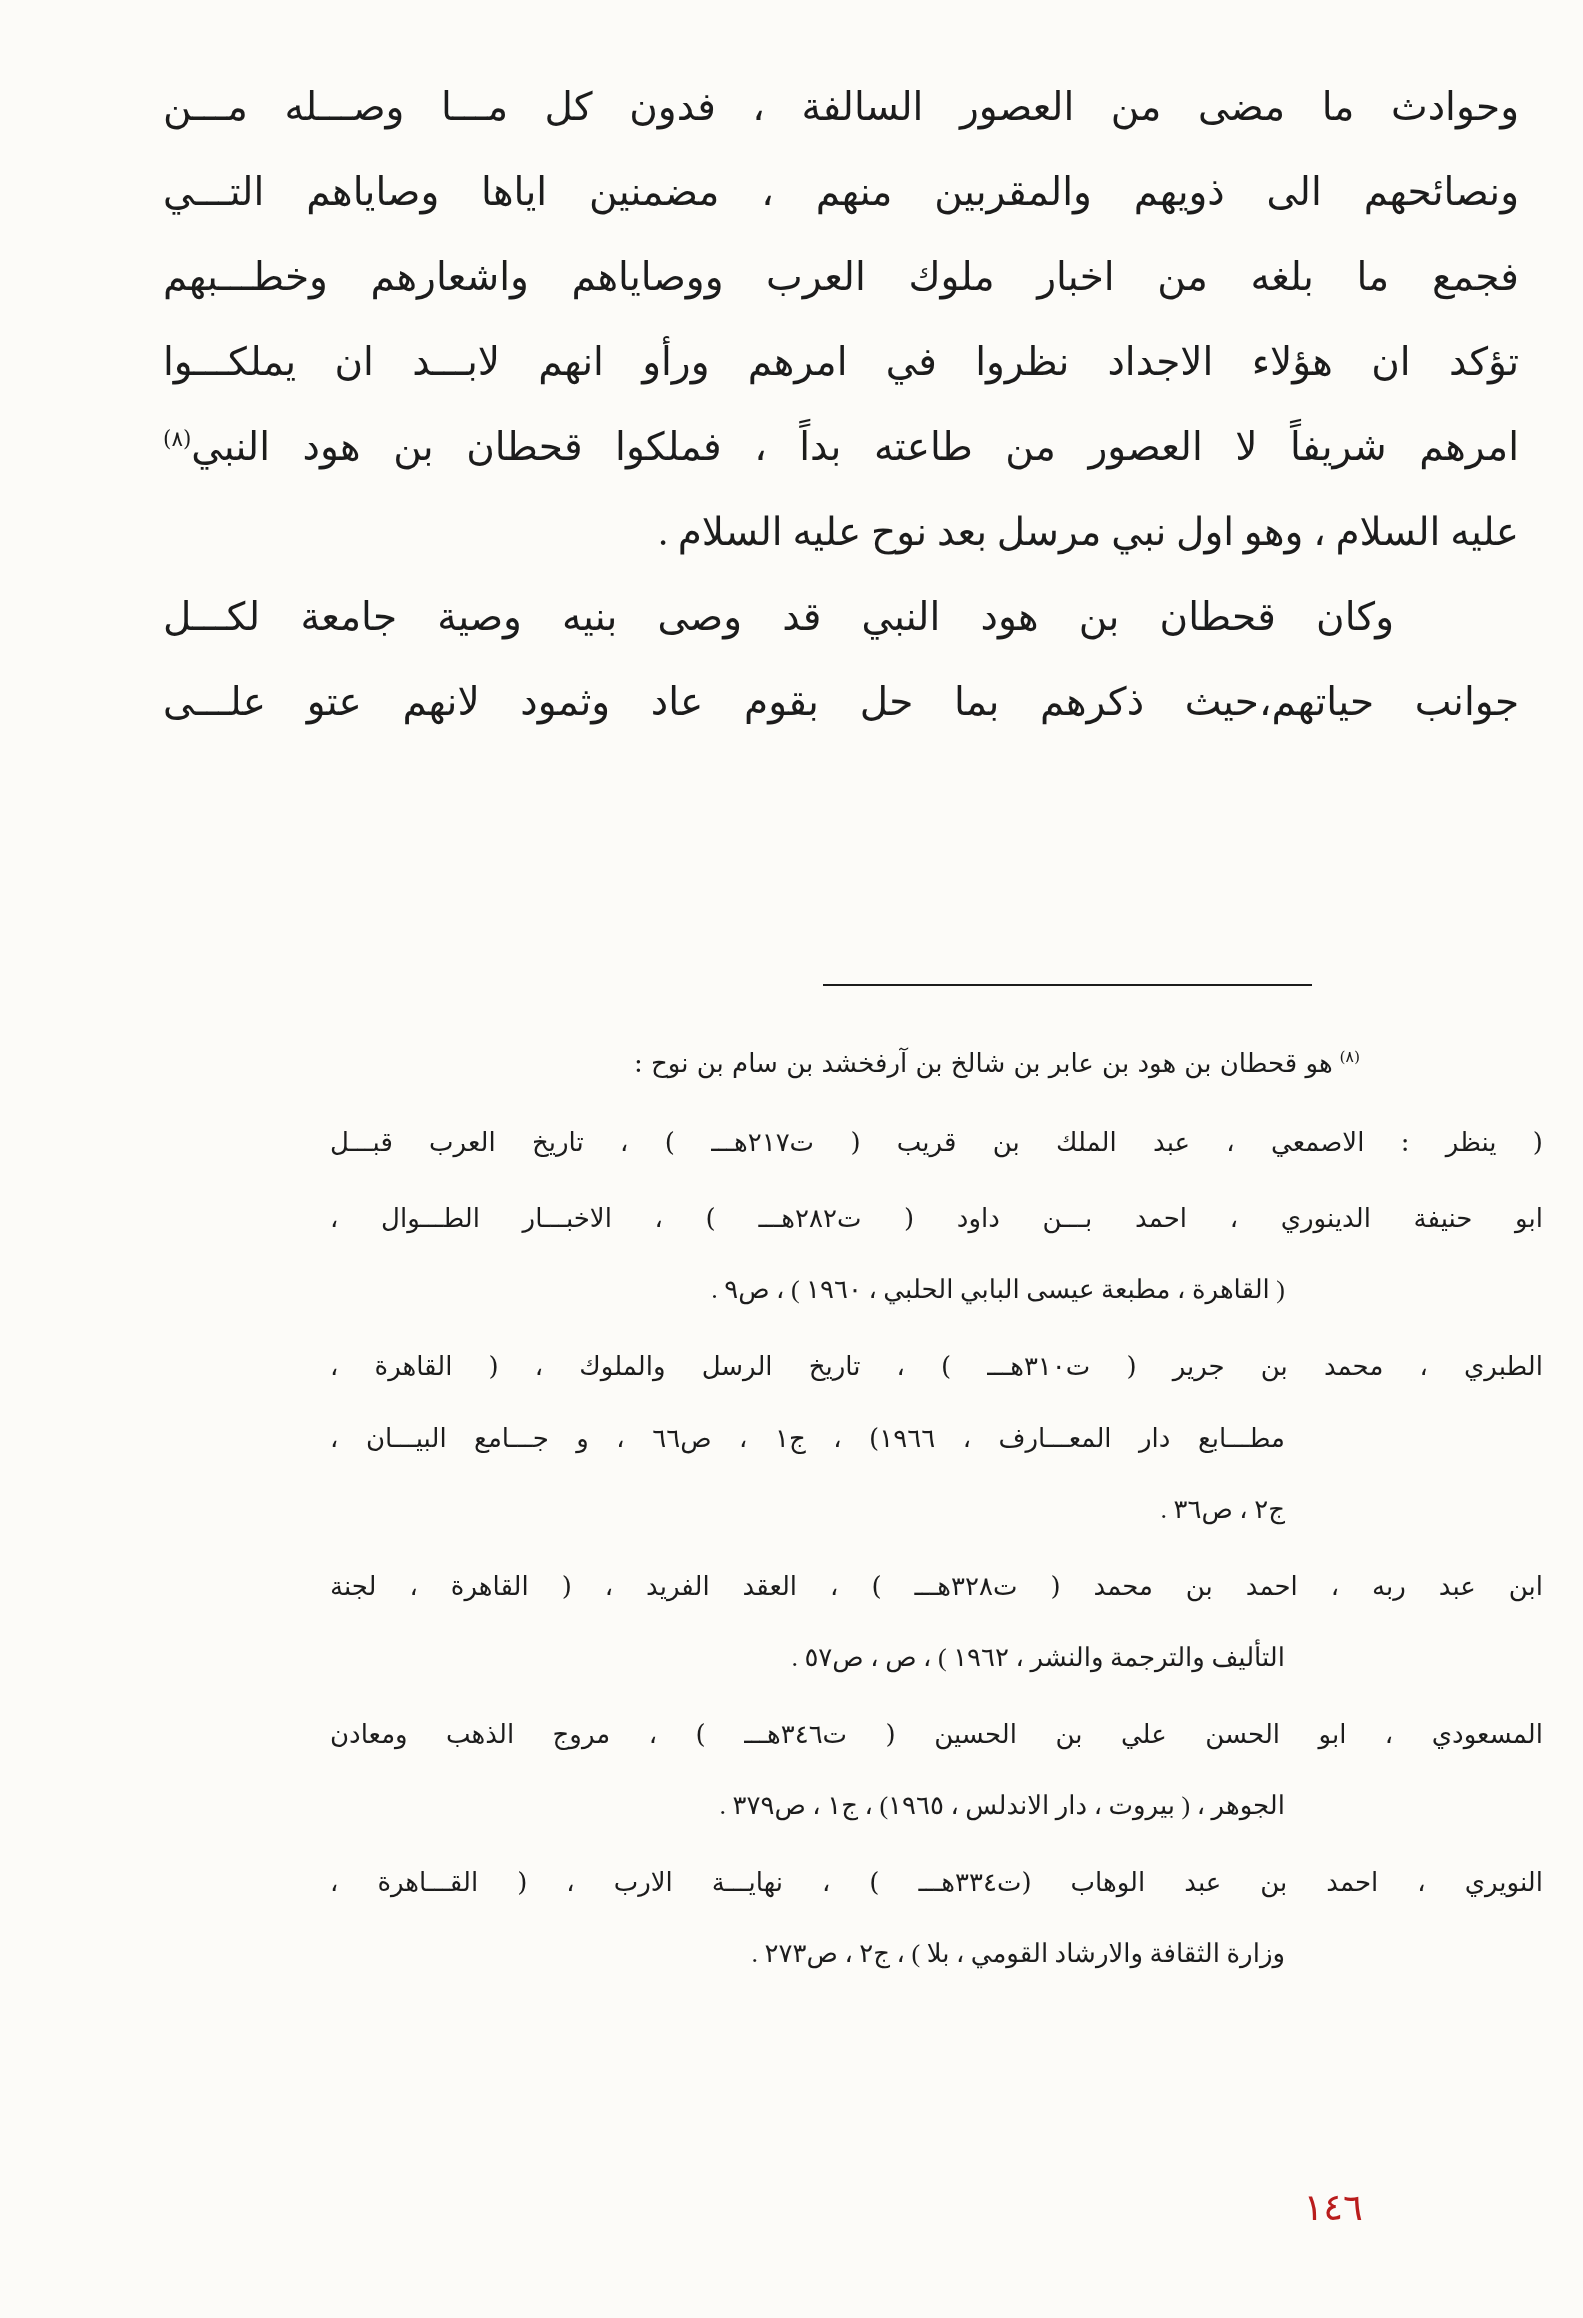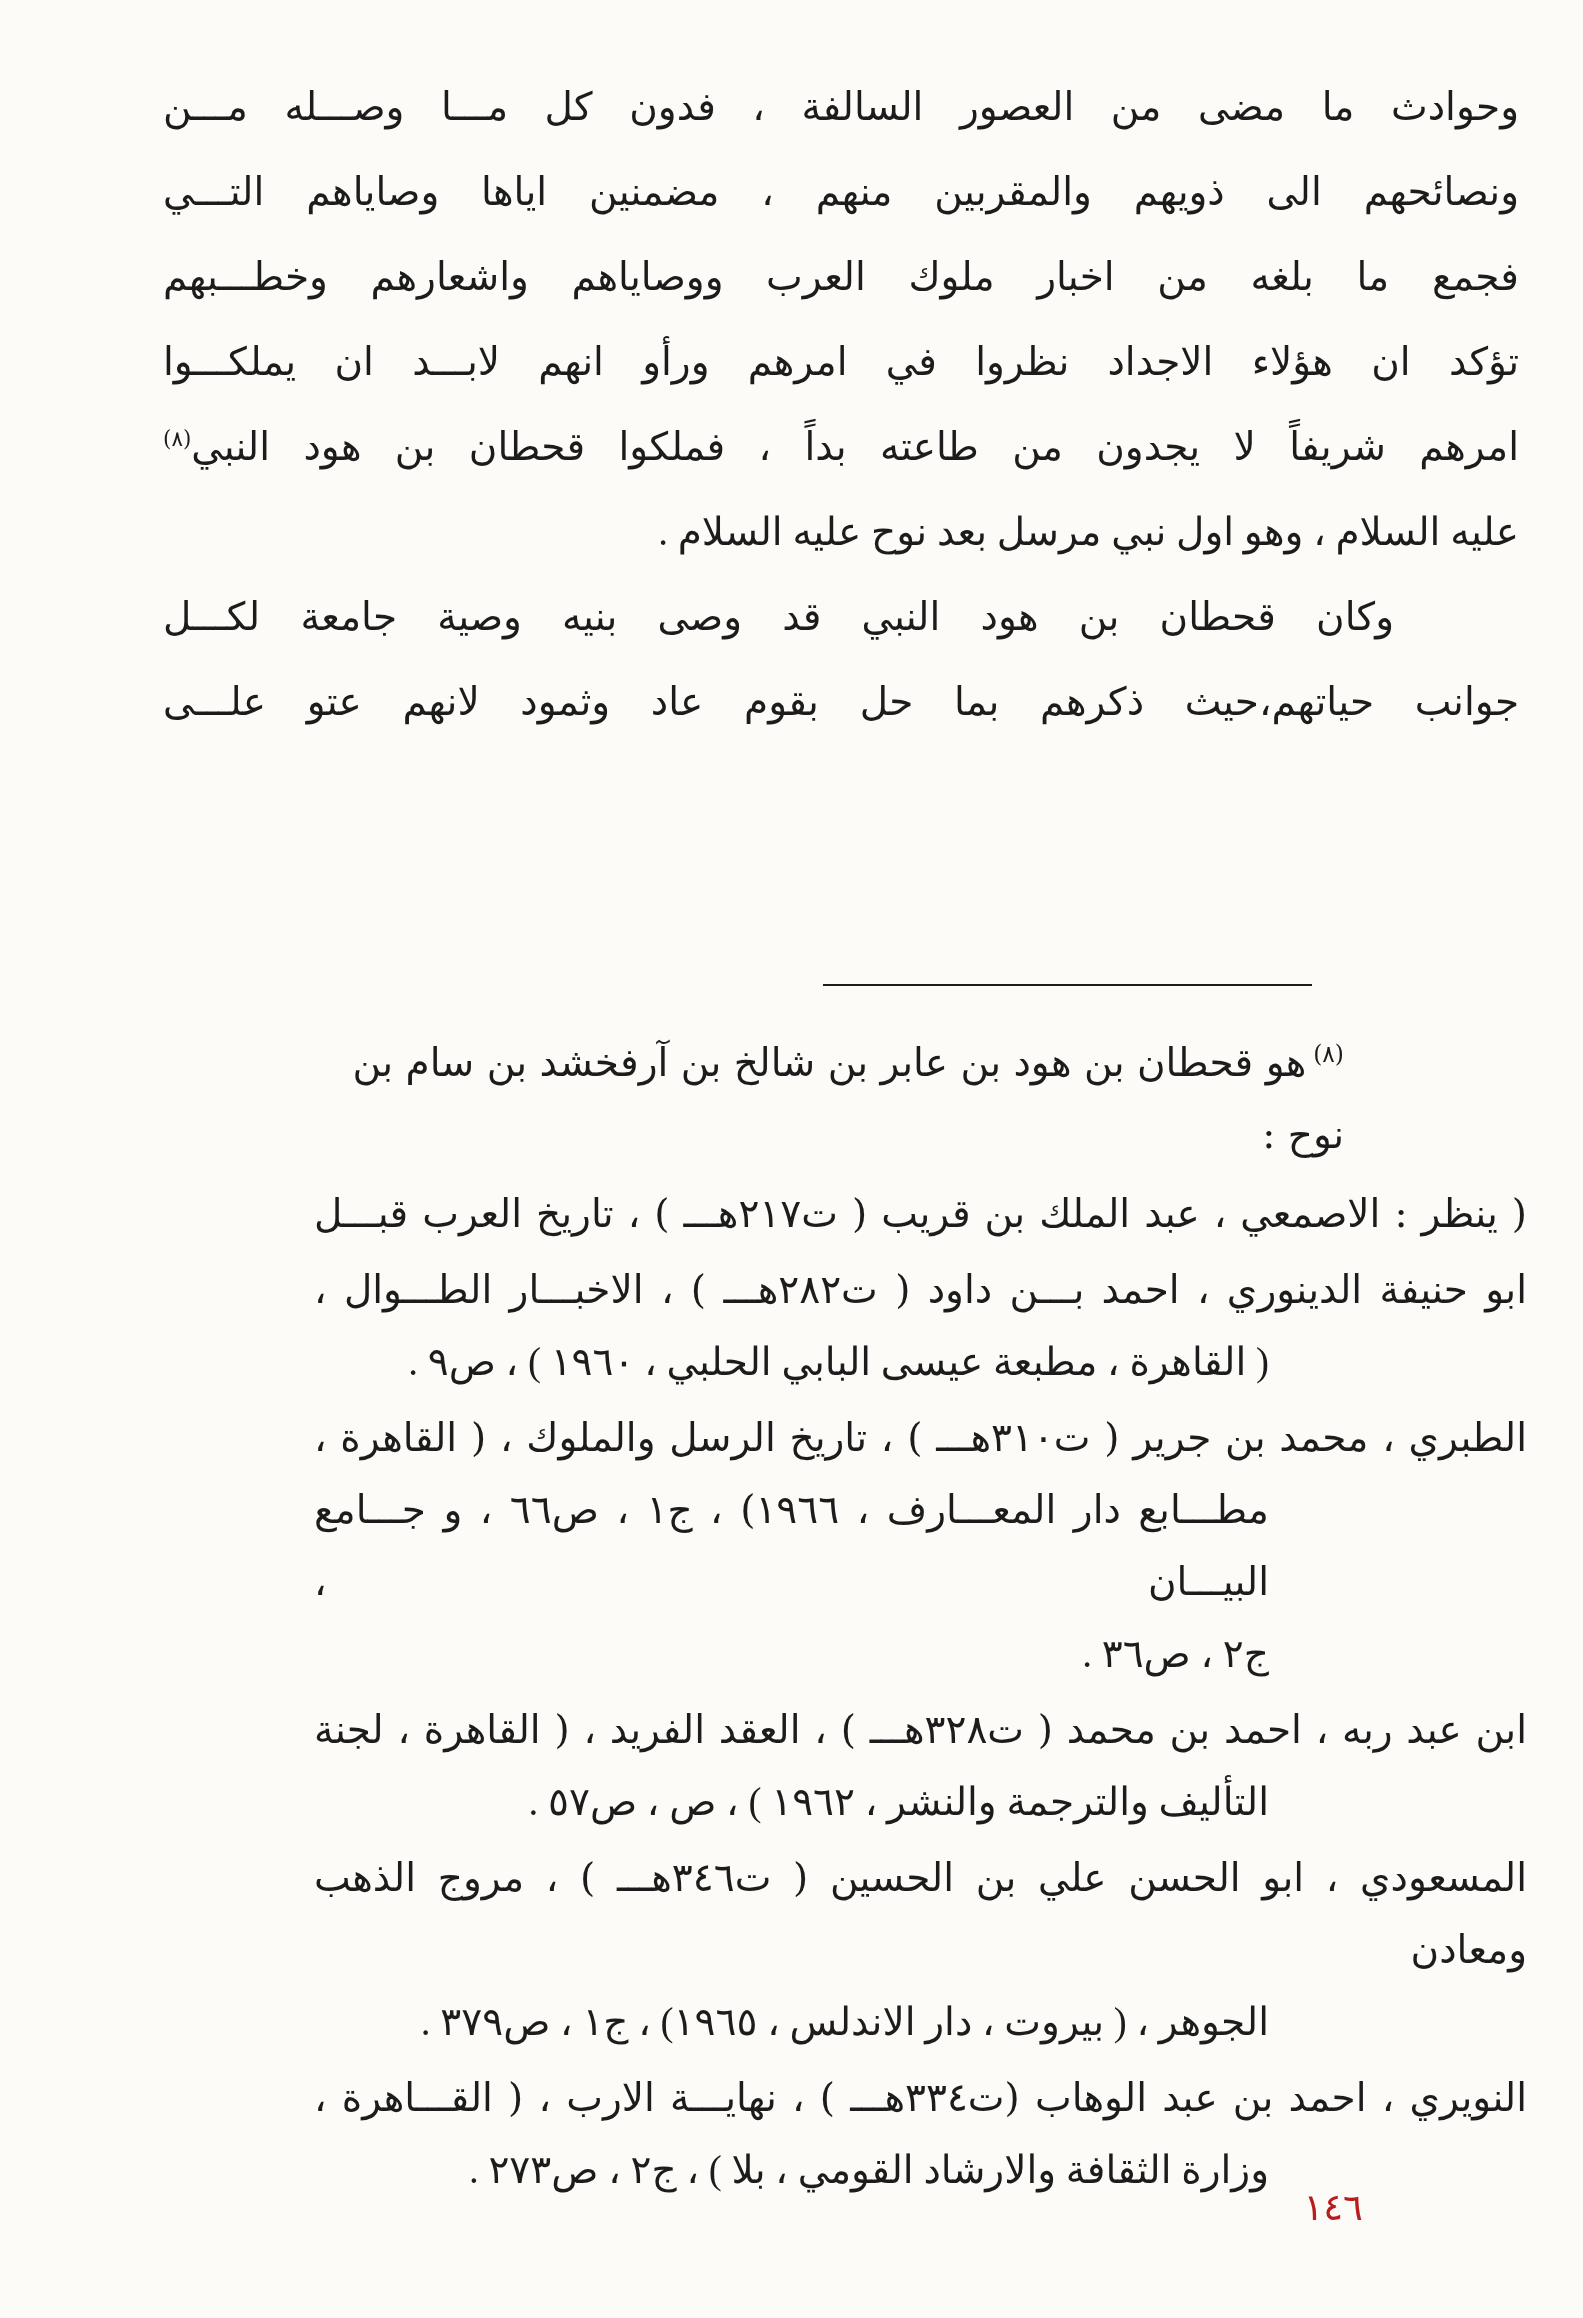--- a/index.html
+++ b/index.html
@@ -54,23 +54,23 @@
     top: 984px;
     right: 271px;
     width: 489px;
     border: none;
     border-top: 2px solid #1c1c1c;
     margin: 0;
   }
   .footnotes {
     position: absolute;
     top: 1027px;
-    right: 56px;
+    right: 40px;
     width: 1213px;
-    font-size: 39px;
+    font-size: 26px;
     line-height: 72px;
   }
   .fn-line {
     margin: 0;
     padding: 0;
   }
   .fn-header {
     text-align: right;
     padding-left: 0;
     padding-right: 183px;
@@ -101,21 +101,21 @@
 </head>
 <body>
 
 <div class="page">
 
   <main class="body-text">
     <p class="line j">وحوادث ما مضى من العصور السالفة ، فدون كل مـــا وصـــله مـــن</p>
     <p class="line j">ونصائحهم الى ذويهم والمقربين منهم ، مضمنين اياها وصاياهم التـــي</p>
     <p class="line j">فجمع ما بلغه من اخبار ملوك العرب ووصاياهم واشعارهم وخطـــبهم</p>
     <p class="line j">تؤكد ان هؤلاء الاجداد نظروا في امرهم ورأو انهم لابـــد ان يملكـــوا</p>
-    <p class="line j"><span>امرهم شريفاً لا يجدون من طاعته بداً ، فملكوا قحطان بن هود النبي</span><sup class="fn-ref">(٨)</sup></p>
+    <p class="line j"><span>امرهم شريفاً لا العصور من طاعته بداً ، فملكوا قحطان بن هود النبي</span><sup class="fn-ref">(٨)</sup></p>
     <p class="line end">عليه السلام ، وهو اول نبي مرسل بعد نوح عليه السلام .</p>
     <p class="line j first-indent">وكان قحطان بن هود النبي قد وصى بنيه وصية جامعة لكـــل</p>
     <p class="line j">جوانب حياتهم،حيث ذكرهم بما حل بقوم عاد وثمود لانهم عتو علـــى</p>
   </main>
 
   <hr class="fn-rule">
 
   <section class="footnotes">
     <p class="fn-line fn-header"><sup class="fn-marker">(٨)</sup><span>هو قحطان بن هود بن عابر بن شالخ بن آرفخشد بن سام بن نوح :</span></p>
 

